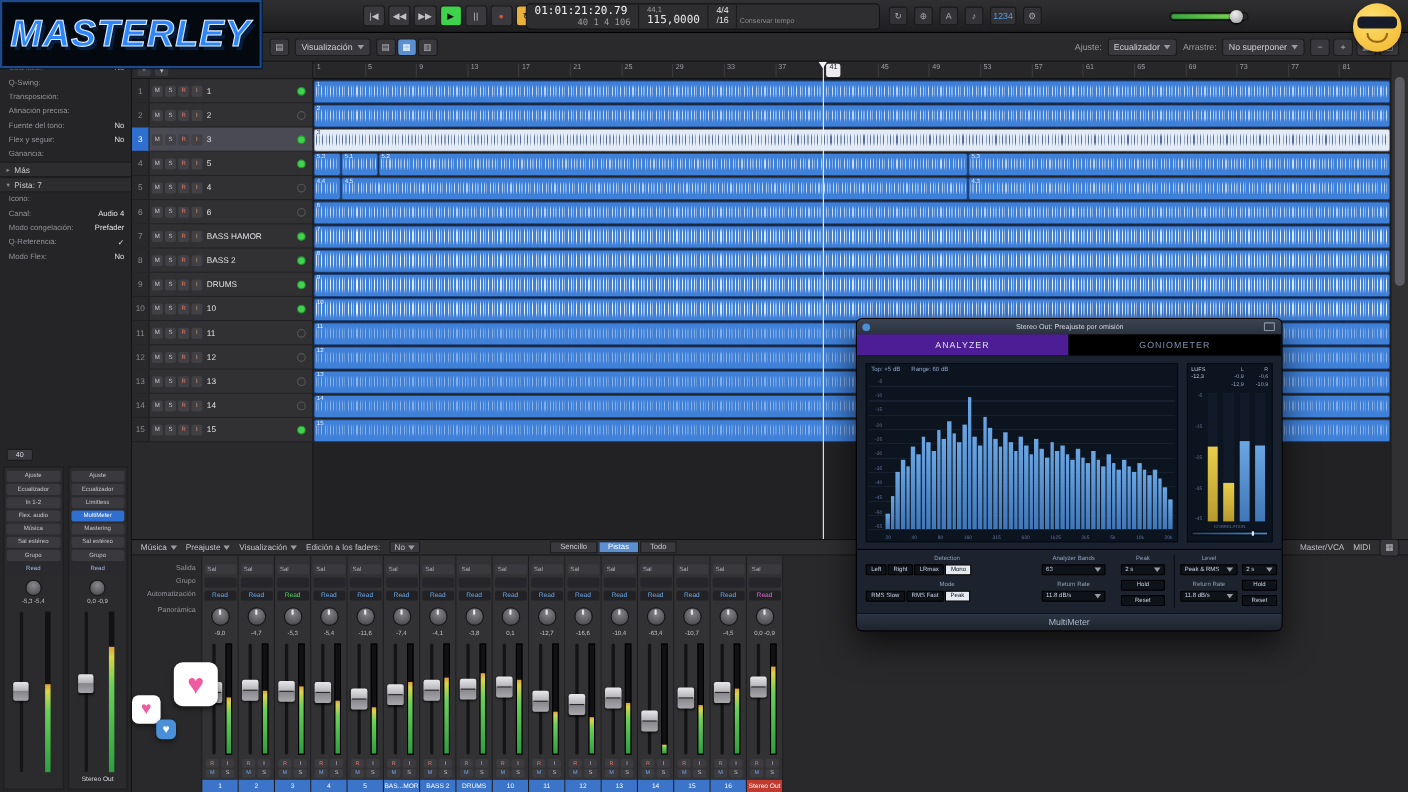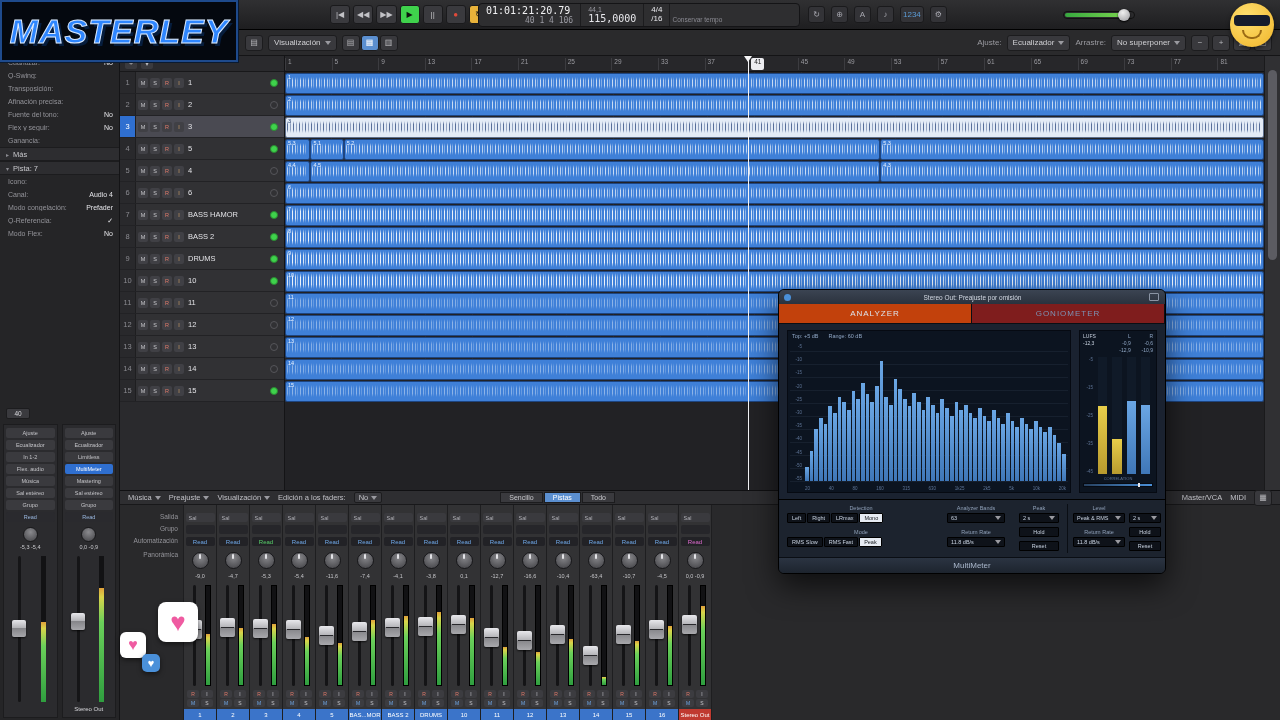--- a/index.html
+++ b/index.html
@@ -131,22 +131,22 @@
 .cname{margin-top:1px;height:11px;width:100%;background:#3b74c9;color:#fff;font-size:6px;display:flex;align-items:center;justify-content:center;white-space:nowrap;overflow:hidden;}
 .cname.red{background:#c03a30;}
 
 
 #plugin{position:absolute;left:778px;top:289px;width:388px;height:285px;background:#222a36;border:1px solid #000;border-radius:6px;box-shadow:0 12px 30px rgba(0,0,0,.65);z-index:40;overflow:hidden;display:flex;flex-direction:column;}
 .ptitle{height:14px;background:linear-gradient(#3b4452,#2b323e);display:flex;align-items:center;font-size:6.5px;color:#d2d8e2;}
 .pdot{width:7px;height:7px;border-radius:50%;background:#4a90d9;margin:0 5px;}
 .ptitle .txt{flex:1;text-align:center;}
 .plink{width:10px;height:8px;border:1px solid #8a94a4;border-radius:1px;margin-right:6px;}
 .ptabs{height:20px;display:flex;border-bottom:1px solid #0a0e14;}
-.ptab{flex:1;display:flex;align-items:center;justify-content:center;font-size:8px;letter-spacing:1px;background:#7f1d1d;color:#7d93b5;border-right:1px solid #0a0e14;}
-.ptab.on{background:#c2410c;color:#dce3ec;}
+.ptab{flex:1;display:flex;align-items:center;justify-content:center;font-size:8px;letter-spacing:1px;background:#000000;color:#7d93b5;border-right:1px solid #0a0e14;}
+.ptab.on{background:#4c1d95;color:#dce3ec;}
 .pbody{flex:1;position:relative;background:#1a2230;}
 .pan-analyzer{position:absolute;left:8px;top:6px;width:284px;bottom:6px;background:#0c1420;border:1px solid #060a12;}
 .ptop{position:absolute;left:4px;top:2px;display:flex;gap:10px;font-size:5.5px;color:#8fa6c4;z-index:2;}
 .chart{position:absolute;left:2px;right:2px;top:12px;bottom:10px;background:repeating-linear-gradient(0deg,rgba(160,190,230,.07) 0 1px,transparent 1px 13px);}
 #db-scale{position:absolute;left:0;top:0;bottom:0;width:13px;display:flex;flex-direction:column;justify-content:space-between;align-items:flex-end;padding:1px 1px;z-index:2;}
 .dblab{font-size:4.5px;color:#5d7395;}
 #analyzer-bars{position:absolute;left:15px;right:2px;top:2px;bottom:1px;display:flex;align-items:flex-end;gap:1px;}
 .abar{flex:1;background:linear-gradient(#6aa6e4,#3f77b8);}
 #freq-scale{position:absolute;left:15px;right:2px;bottom:-9px;display:flex;justify-content:space-between;}
 .flab{font-size:4.5px;color:#5d7395;}

